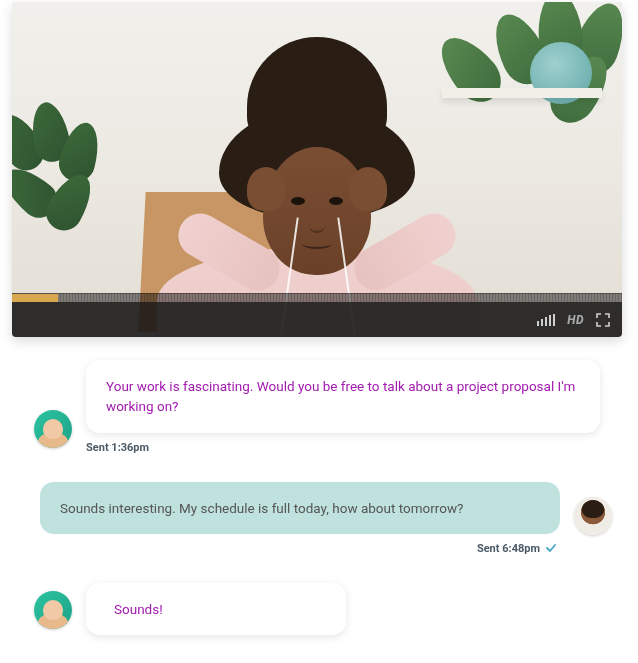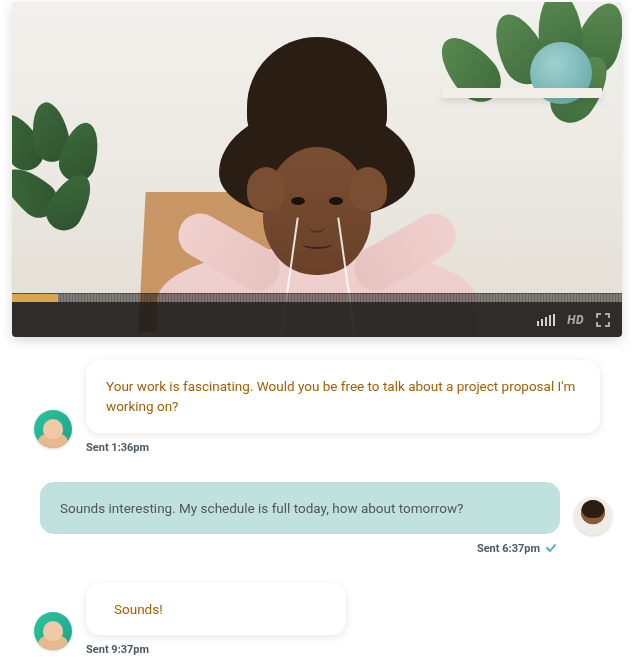--- a/index.html
+++ b/index.html
@@ -273,21 +273,21 @@
   .av-b::before{
     content:"";position:absolute;left:50%;top:3px;transform:translateX(-50%);
     width:22px;height:18px;background:#2a1d14;border-radius:60% 60% 50% 50%;
   }
 
   .bubble{
     padding:16px 20px;
     border-radius:14px;
     font-size:13.5px;
     line-height:1.5;
-    color:#a16207;
+    color:#a21caf;
   }
   .row.outgoing .bubble{
     margin-left:70px;
     margin-right:22px;
     background:#fff;
     box-shadow: 0 2px 8px rgba(0,0,0,0.10);
   }
   .row.outgoing.short .bubble{
     display:inline-block;
     margin-right:0;
@@ -390,30 +390,29 @@
     </div>
     <div class="meta">Sent 1:36pm</div>
   </div>
 
   <div class="row incoming">
     <div class="avatar av-b"></div>
     <div class="bubble">
       <span>Sounds interesting. My schedule is full today, how about tomorrow?</span>
     </div>
     <div class="meta">
-      <span>Sent 6:37pm</span>
+      <span>Sent 6:48pm</span>
       <span class="check">
         <svg width="14" height="10" viewBox="0 0 14 10">
           <path d="M1 5l3 3L9 2" stroke="#4aa7c4" stroke-width="1.8" fill="none" stroke-linecap="round" stroke-linejoin="round"></path>
         </svg>
       </span>
     </div>
   </div>
 
   <div class="row outgoing short">
     <div class="avatar av-a"></div>
     <div class="bubble">
       <span>Sounds!</span>
     </div>
-    <div class="meta">Sent 9:37pm</div>
   </div>
 
 </div>
 
 </body></html>

